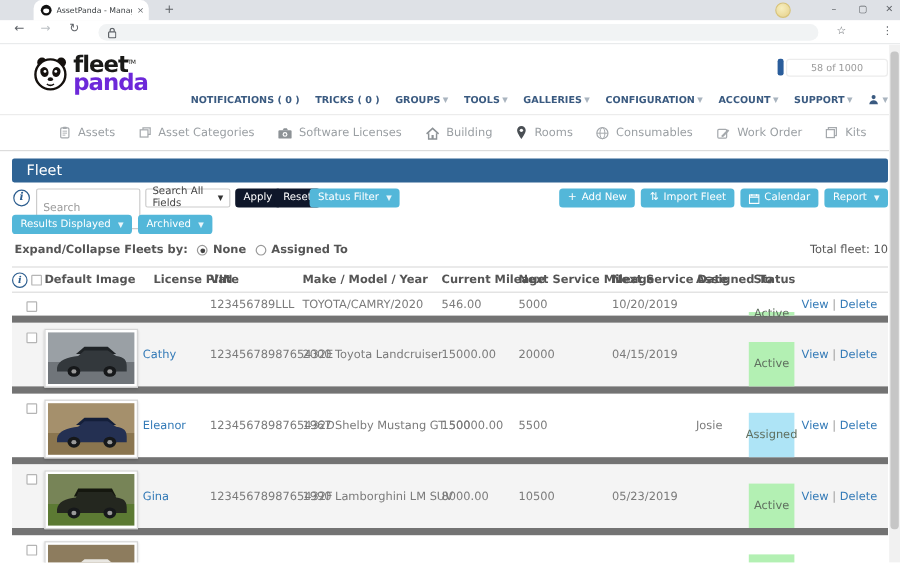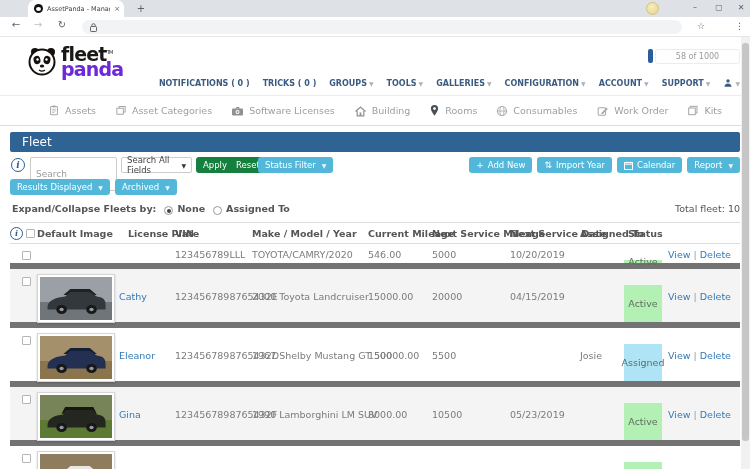--- a/index.html
+++ b/index.html
@@ -52,31 +52,31 @@
   .fleetbar{position:absolute;left:10px;top:95px;width:730px;height:20px;background:#2e6394;border-radius:2px;color:#fff;font-size:12px;line-height:20px;padding-left:12px}
 
   .controls{position:absolute;left:10px;top:120px;width:730px;height:17px}
   .info{border:1.4px solid #2d5e8f;border-radius:50%;color:#2d5e8f;text-align:center;font-family:"DejaVu Serif",serif;font-style:italic;font-weight:bold}
   .info-lg{position:absolute;left:1px;top:1px;width:14px;height:14px;font-size:9px;line-height:12px}
   .search-input{position:absolute;left:20px;top:0;width:87px;height:16px;border:1px solid #ccc;border-radius:2px;font-size:9px;padding:16px 5px;color:#555;font-family:inherit}
   .search-input::placeholder{color:#9b9b9b}
   .scope{position:absolute;left:111px;top:0;width:71px;height:16px;border:1px solid #ccc;border-radius:2px;background:#fff;font-size:8.5px;color:#444;display:flex;align-items:center;padding:0 5px;justify-content:space-between}
   .scope .caret{font-size:6px;color:#333}
   .btn{height:16px;display:inline-flex;align-items:center;padding:0 7px;border-radius:3px;color:#fff;font-size:8.5px;white-space:nowrap;gap:4px}
-  .btn-red{background:#15803d}
+  .btn-red{background:#0f172a}
   .btn-blue{background:#53b7d9}
   .b-apply{position:absolute;left:186px;top:0}
   .b-reset{position:absolute;left:219px;top:0}
   .b-status{position:absolute;left:248px;top:0}
   .right-btns{position:absolute;right:0;top:0;display:flex;gap:5px}
   .btn .bicon{font-size:9px;line-height:1}
   .controls2{position:absolute;left:10px;top:142px;display:flex;gap:5px}
   .btn .caret{font-size:6px;color:#eaf6fb;margin-left:2px}
 
-  .expandrow{position:absolute;left:12px;top:166px;width:728px;font-size:9.5px;font-weight:bold;color:#555;display:flex;align-items:flex-end}
+  .expandrow{position:absolute;left:12px;top:166px;width:728px;font-size:9.5px;font-weight:bold;color:#555;display:flex;align-items:flex-start}
   .radio{width:9px;height:9px;border:1px solid #999;border-radius:50%;background:#fff;display:inline-block;margin:0 4px 0 8px;position:relative;top:1px}
   .radio-on:after{content:"";position:absolute;left:1.5px;top:1.5px;width:4px;height:4px;border-radius:50%;background:#444}
   .total{position:absolute;right:0;top:0;font-weight:normal;color:#555}
 
   
   .tbl{position:absolute;left:10px;top:185px;width:730px;height:247px;font-size:9.5px;color:#7b7b7b}
   .thead{position:absolute;left:0;top:0;width:730px;height:22px;border-top:1px solid #ddd;border-bottom:1px solid #ddd;font-weight:bold;color:#555}
   .th{position:absolute;top:50%;transform:translateY(-50%);white-space:nowrap}
   .info-sm{position:absolute;left:0;top:4px;width:13px;height:13px;font-size:8px;line-height:11px}
   .hcheck{position:absolute;left:16px;top:6px}
@@ -283,21 +283,21 @@
           <span>Status Filter</span>
           <span class="caret">▼</span>
         </span>
       <div class="right-btns">
         <span class="btn btn-blue">
             <span class="bicon">+</span>
             <span>Add New</span>
           </span>
         <span class="btn btn-blue">
             <span class="bicon">⇅</span>
-            <span>Import Year</span>
+            <span>Import Fleet</span>
           </span>
         <span class="btn btn-blue">
           <svg class="bicon" width="9" height="9" viewBox="0 0 9 9">
               <rect x="0.5" y="1.5" width="8" height="7" fill="none" stroke="#fff"></rect>
               <path d="M0.5 3.2h8M2.5 0.8v1.5M6.5 0.8v1.5" stroke="#fff"></path>
             </svg>
           <span>Calendar</span>
         </span>
         <span class="btn btn-blue">
             <span>Report</span>

